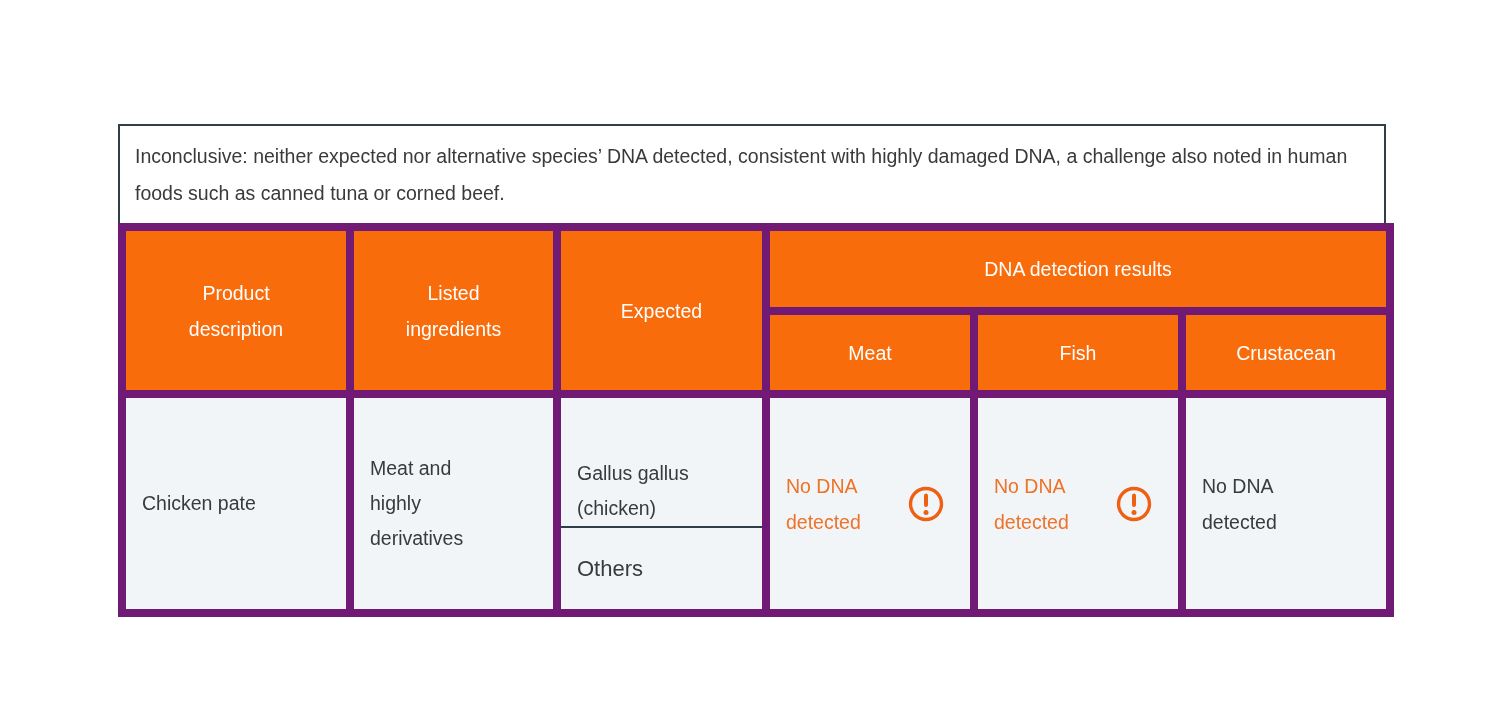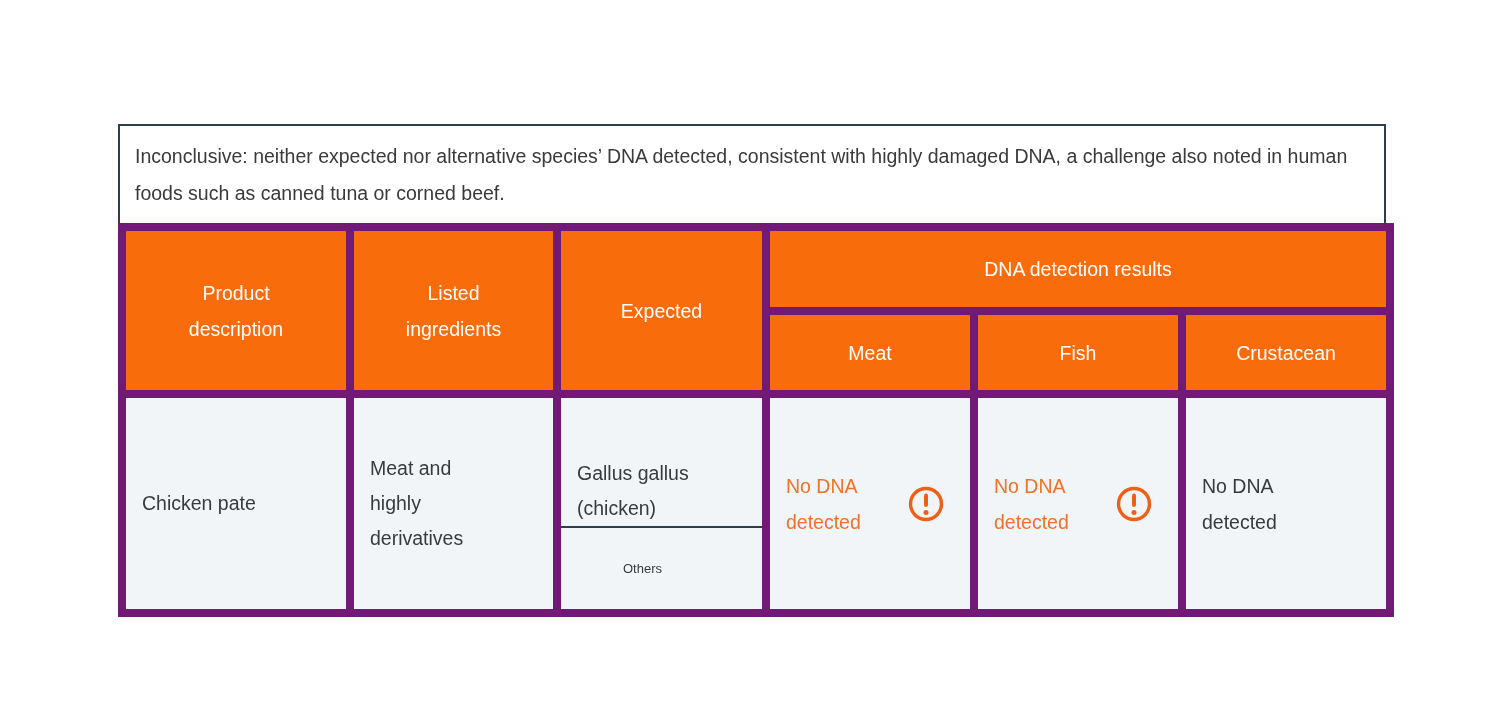--- a/index.html
+++ b/index.html
@@ -70,21 +70,21 @@
     border-bottom: 2px solid #2e3f4b;
     display: flex; align-items: flex-end;
     padding-left: 16px;
   }
   .split-top p { max-width: 152px; font-size: 19.5px; line-height: 35px; }
   .split-bottom {
     height: 81px;
     display: flex; align-items: center;
     padding-left: 16px;
   }
-  .split-bottom p { font-size: 13px; line-height: 35px; margin-left: 46px; }
+  .split-bottom p { font-size: 22px; line-height: 35px; }
   
   .result-wrap {
     display: flex;
     align-items: center;
   }
   .result-text {
     display: inline-block;
     width: 97px;
     font-size: 19.5px;
     line-height: 36px;

